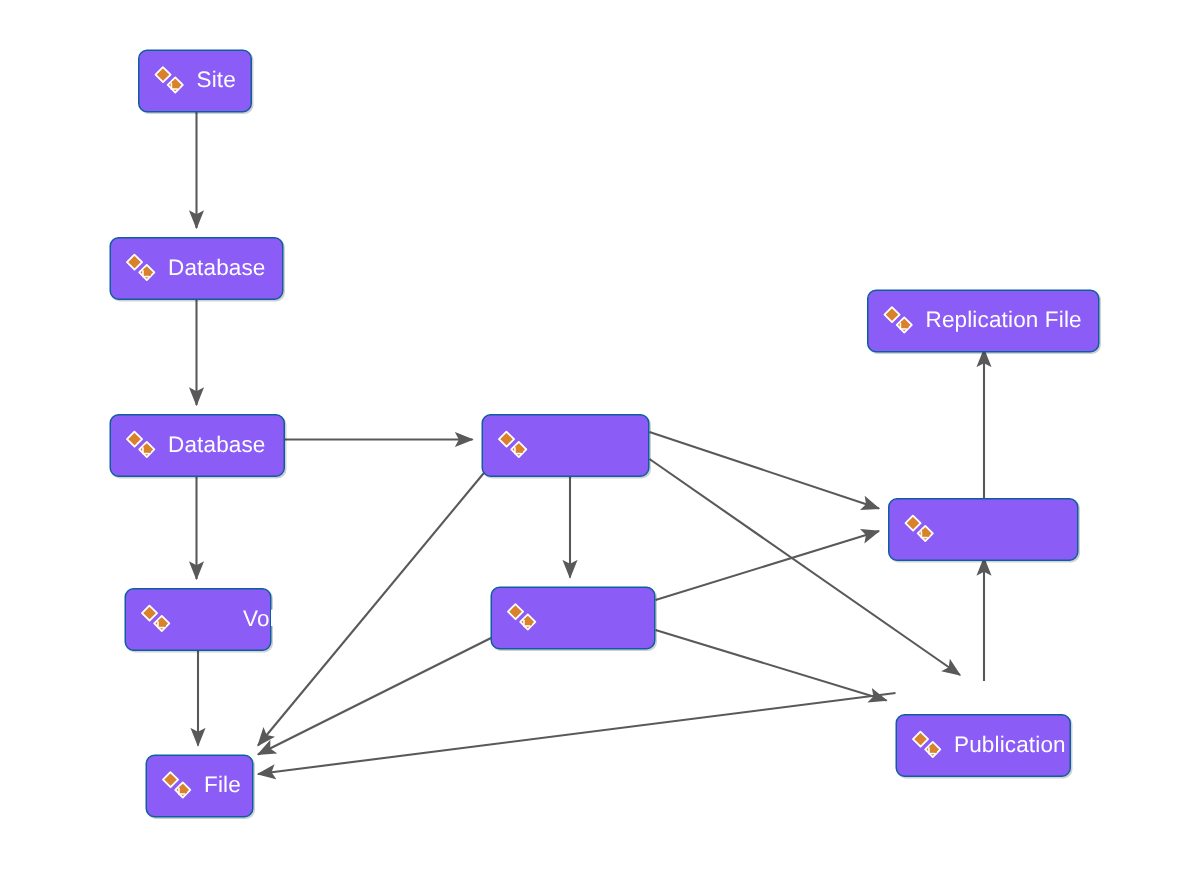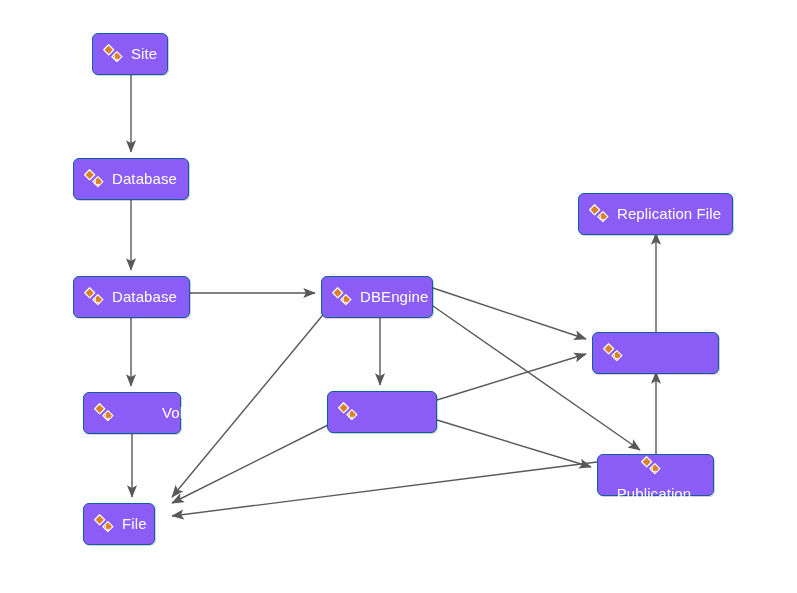--- a/index.html
+++ b/index.html
@@ -126,21 +126,21 @@
             <g stroke="#ffffff" stroke-width="1.3" stroke-linejoin="round">
               <path d="M7.2 1.9 L12.8 7.4 L7.3 12.9 L1.8 7.4 Z" fill="#d9822b"></path>
               <path d="M16.2 9.4 L21.7 14.9 L16.2 20.4 L10.7 14.9 Z" fill="#d9822b"></path>
             </g>
             <path d="M13.6 13.2 L13.6 17.6 L18.0 17.6" fill="none" stroke="#ffffff" stroke-width="1.5"></path>
             <path d="M14.6 12.0 L14.6 16.6 L19.2 16.6" fill="none" stroke="#d9822b" stroke-width="1.2"></path>
           </svg>
         </span>
         <span class="node-label">Volume</span>
       </div>
-      <div class="node" style="left: 83px; top: 503px; width: 72px; text-align: center;">
+      <div class="node" style="left: 97px; top: 503px; width: 72px; text-align: center;">
         <span style="display: flex;">
           <svg class="node-icon" viewBox="0 0 24 24" xmlns="http://www.w3.org/2000/svg">
             <g stroke="#ffffff" stroke-width="1.3" stroke-linejoin="round">
               <path d="M7.2 1.9 L12.8 7.4 L7.3 12.9 L1.8 7.4 Z" fill="#d9822b"></path>
               <path d="M16.2 9.4 L21.7 14.9 L16.2 20.4 L10.7 14.9 Z" fill="#d9822b"></path>
             </g>
             <path d="M13.6 13.2 L13.6 17.6 L18.0 17.6" fill="none" stroke="#ffffff" stroke-width="1.5"></path>
             <path d="M14.6 12.0 L14.6 16.6 L19.2 16.6" fill="none" stroke="#d9822b" stroke-width="1.2"></path>
           </svg>
         </span>
@@ -150,21 +150,20 @@
         <span style="display: flex;">
           <svg class="node-icon" viewBox="0 0 24 24" xmlns="http://www.w3.org/2000/svg">
             <g stroke="#ffffff" stroke-width="1.3" stroke-linejoin="round">
               <path d="M7.2 1.9 L12.8 7.4 L7.3 12.9 L1.8 7.4 Z" fill="#d9822b"></path>
               <path d="M16.2 9.4 L21.7 14.9 L16.2 20.4 L10.7 14.9 Z" fill="#d9822b"></path>
             </g>
             <path d="M13.6 13.2 L13.6 17.6 L18.0 17.6" fill="none" stroke="#ffffff" stroke-width="1.5"></path>
             <path d="M14.6 12.0 L14.6 16.6 L19.2 16.6" fill="none" stroke="#d9822b" stroke-width="1.2"></path>
           </svg>
         </span>
-        <span class="node-label">DBEngine</span>
       </div>
       <div class="node" style="left: 327px; top: 391px; width: 110px;">
         <span style="display: flex;">
           <svg class="node-icon" viewBox="0 0 24 24" xmlns="http://www.w3.org/2000/svg">
             <g stroke="#ffffff" stroke-width="1.3" stroke-linejoin="round">
               <path d="M7.2 1.9 L12.8 7.4 L7.3 12.9 L1.8 7.4 Z" fill="#d9822b"></path>
               <path d="M16.2 9.4 L21.7 14.9 L16.2 20.4 L10.7 14.9 Z" fill="#d9822b"></path>
             </g>
             <path d="M13.6 13.2 L13.6 17.6 L18.0 17.6" fill="none" stroke="#ffffff" stroke-width="1.5"></path>
             <path d="M14.6 12.0 L14.6 16.6 L19.2 16.6" fill="none" stroke="#d9822b" stroke-width="1.2"></path>
@@ -189,21 +188,21 @@
           <svg class="node-icon" viewBox="0 0 24 24" xmlns="http://www.w3.org/2000/svg">
             <g stroke="#ffffff" stroke-width="1.3" stroke-linejoin="round">
               <path d="M7.2 1.9 L12.8 7.4 L7.3 12.9 L1.8 7.4 Z" fill="#d9822b"></path>
               <path d="M16.2 9.4 L21.7 14.9 L16.2 20.4 L10.7 14.9 Z" fill="#d9822b"></path>
             </g>
             <path d="M13.6 13.2 L13.6 17.6 L18.0 17.6" fill="none" stroke="#ffffff" stroke-width="1.5"></path>
             <path d="M14.6 12.0 L14.6 16.6 L19.2 16.6" fill="none" stroke="#d9822b" stroke-width="1.2"></path>
           </svg>
         </span>
       </div>
-      <div class="node" style="left: 597px; top: 454px; width: 117px; flex-direction: column;">
+      <div class="node" style="left: 597px; top: 476px; width: 117px;">
         <span style="display: flex;">
           <svg class="node-icon" viewBox="0 0 24 24" xmlns="http://www.w3.org/2000/svg">
             <g stroke="#ffffff" stroke-width="1.3" stroke-linejoin="round">
               <path d="M7.2 1.9 L12.8 7.4 L7.3 12.9 L1.8 7.4 Z" fill="#d9822b"></path>
               <path d="M16.2 9.4 L21.7 14.9 L16.2 20.4 L10.7 14.9 Z" fill="#d9822b"></path>
             </g>
             <path d="M13.6 13.2 L13.6 17.6 L18.0 17.6" fill="none" stroke="#ffffff" stroke-width="1.5"></path>
             <path d="M14.6 12.0 L14.6 16.6 L19.2 16.6" fill="none" stroke="#d9822b" stroke-width="1.2"></path>
           </svg>
         </span>

